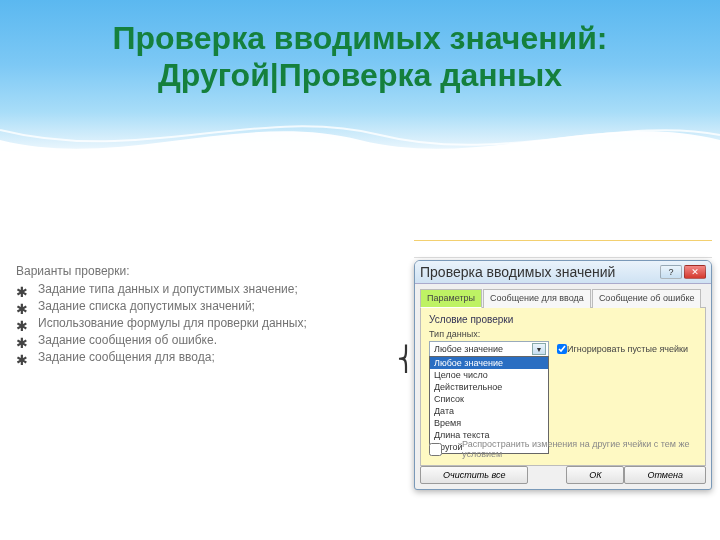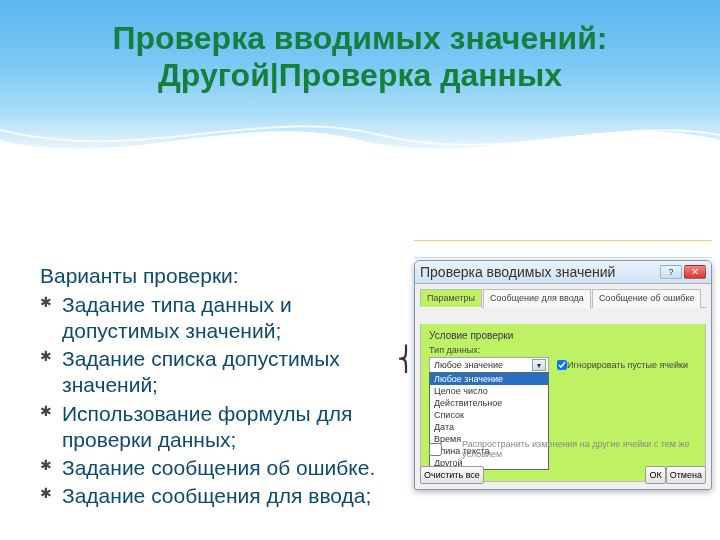--- a/index.html
+++ b/index.html
@@ -20,23 +20,23 @@
   .title {
     position: relative; z-index: 2;
     color: #15803d;
     font-size: 32px;
     text-align: center;
     padding: 20px 40px 0;
     line-height: 1.15;
   }
   .content {
     position: relative; z-index: 2;
-    padding: 170px 40px 0;
-    color: #0c4a6e;
-    font-size: 21px;
+    padding: 170px 16px 0;
+    color: #737373;
+    font-size: 12px;
     max-width: 420px;
   }
   .intro { margin-bottom: 4px; }
   ul { list-style: none; }
   li { position: relative; padding-left: 22px; line-height: 1.25; margin-bottom: 2px; }
   li::before {
     content: "✱"; position: absolute; left: 0; top: 2px;
     font-size: 14px; color: #444;
   }
   
@@ -74,21 +74,21 @@
   .tab {
     padding: 3px 6px 4px;
     border: 1px solid #bcbcbc;
     border-bottom: none;
     background: #f7f7f7; margin-right: 1px;
     position: relative; top: 1px;
     font-size: 9px; color: #444;
   }
   .tab.active { background: #bef264; border-bottom: 1px solid #fff; }
   .tabbody {
-    margin: 16px 5px; background: #bef264; border: 1px solid #bcbcbc; border-top: none;
+    margin: 0 5px; background: #fef9c3; border: 1px solid #bcbcbc; border-top: none;
     padding: 6px 8px 16px; height: 158px; position: relative;
   }
   .grp-label { color: #335; margin-bottom: 4px; }
   .field-label { font-size: 9px; color: #444; margin-bottom: 2px; }
   .row { display: flex; align-items: center; gap: 8px; margin-bottom: 6px;}
   .combo {
     display: flex; align-items: center; justify-content: space-between;
     width: 120px; height: 16px; background: #fff;
     border: 1px solid #7a9; border: 1px solid #9ab; padding: 0 2px 0 4px;
     font-size: 9px;
@@ -107,23 +107,23 @@
     border: 1px solid #666;
     font-size: 9px;
   }
   .dropdown-list div { padding: 1px 4px; }
   .dropdown-list .sel { background: #2a6ec2; color: #fff; }
   .dialog-footer {
     position: absolute; bottom: 5px; left: 5px; right: 5px;
     display: flex; justify-content: space-between; align-items: center;
   }
   .btn {
-    height: 18px; padding: 0 3px; font-size: 9px;
+    height: 18px; padding: 0 22px; font-size: 9px;
     background: linear-gradient(#fafafa,#e4e4e4);
-    border: 1px solid #9a9a9a; border-radius: 2px;
+    border: 1px solid #9a9a9a; border-radius: 2px; font-style: italic;
   }
   .spread-check { position: absolute; left: 14px; bottom: 30px; display: flex; gap: 20px; align-items: center; font-size: 9px; color:#888;}
   .right-btns { display: flex; }
   .excel-strip{
     position:absolute; right:8px; top:240px; width:298px; height:18px;
     background:#fff; border-top:1px solid #f3d070; border-bottom:1px solid #ddd;
     z-index:2;
   }
   .brace{
     position:absolute; left:397px; top:345px; font-size:24px; color:#333; z-index:2;
@@ -141,21 +141,21 @@
 </div>
 
 <h1 class="title">
   <span>Проверка вводимых значений:</span><br>
   <span>Другой|Проверка данных</span>
 </h1>
 
 <div class="content">
   <div class="intro">Варианты проверки:</div>
   <ul>
-    <li>Задание типа данных и допустимых значений;</li>
+    <li>Задание типа данных и допустимых значение;</li>
     <li>Задание списка допустимых значений;</li>
     <li>Использование формулы для проверки данных;</li>
     <li>Задание сообщения об ошибке.</li>
     <li>Задание сообщения для ввода;</li>
   </ul>
 </div>
 
 <div class="excel-strip"></div>
 <div class="brace">⎨</div>
 

